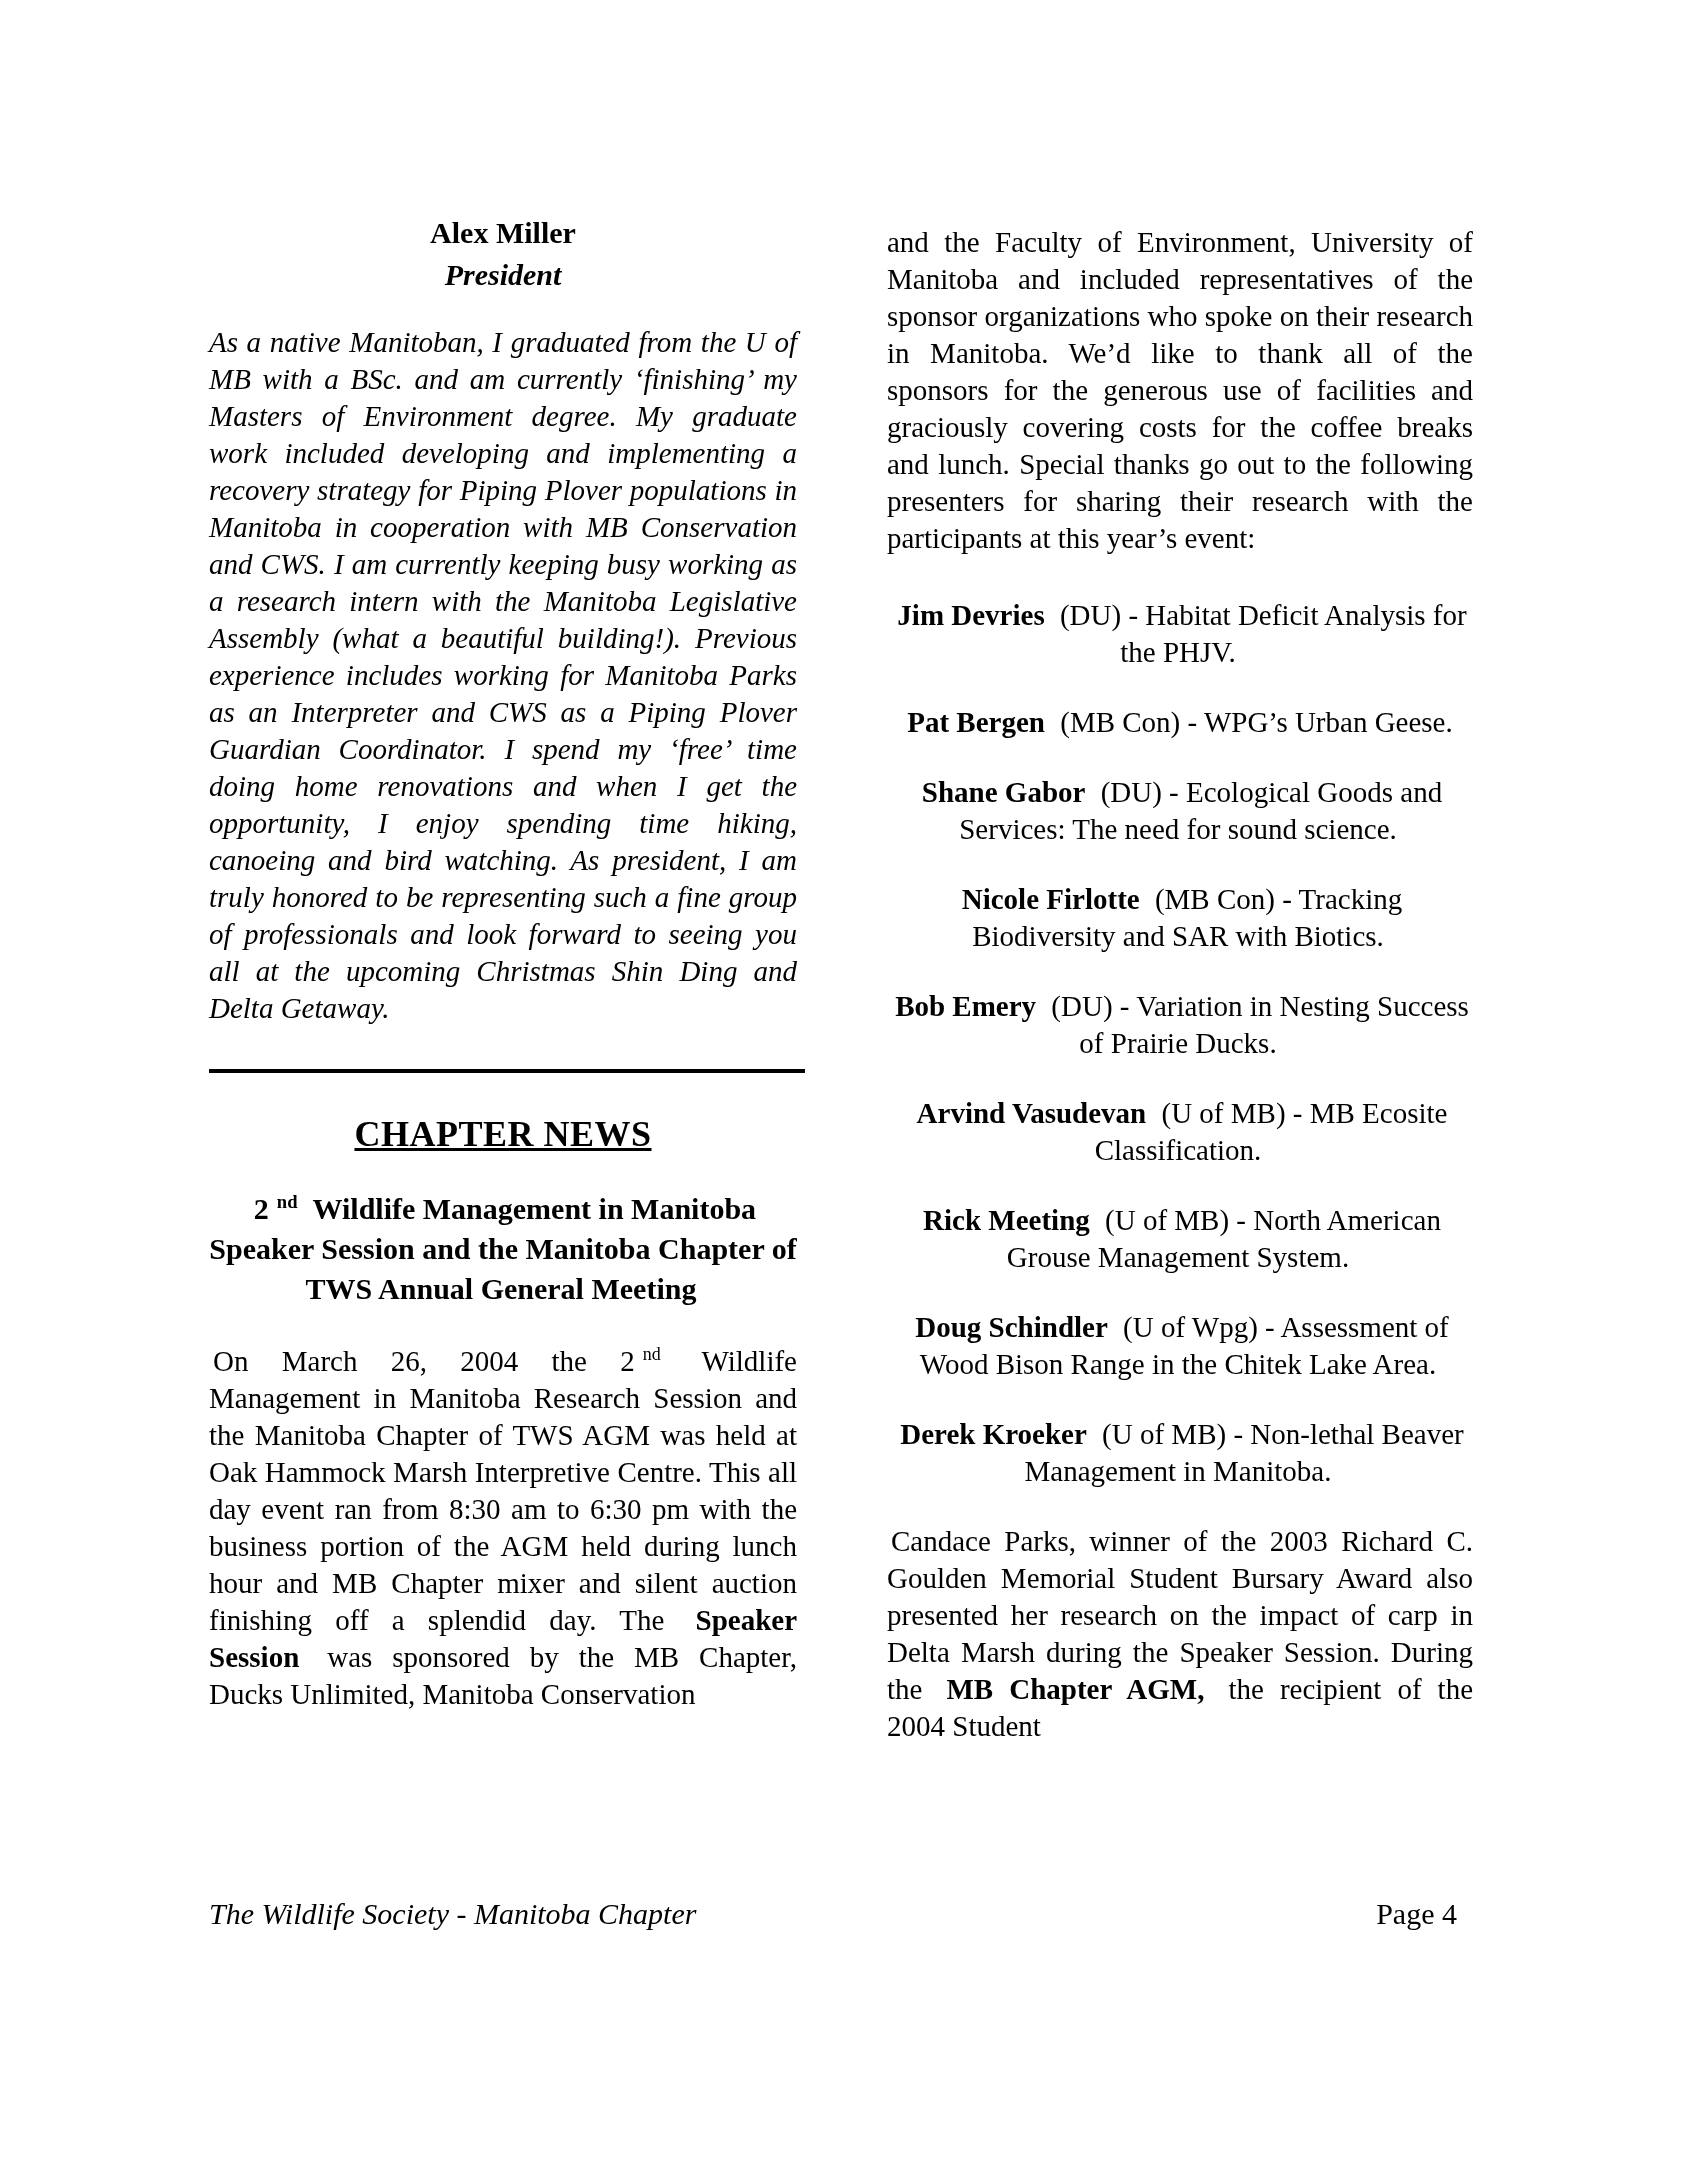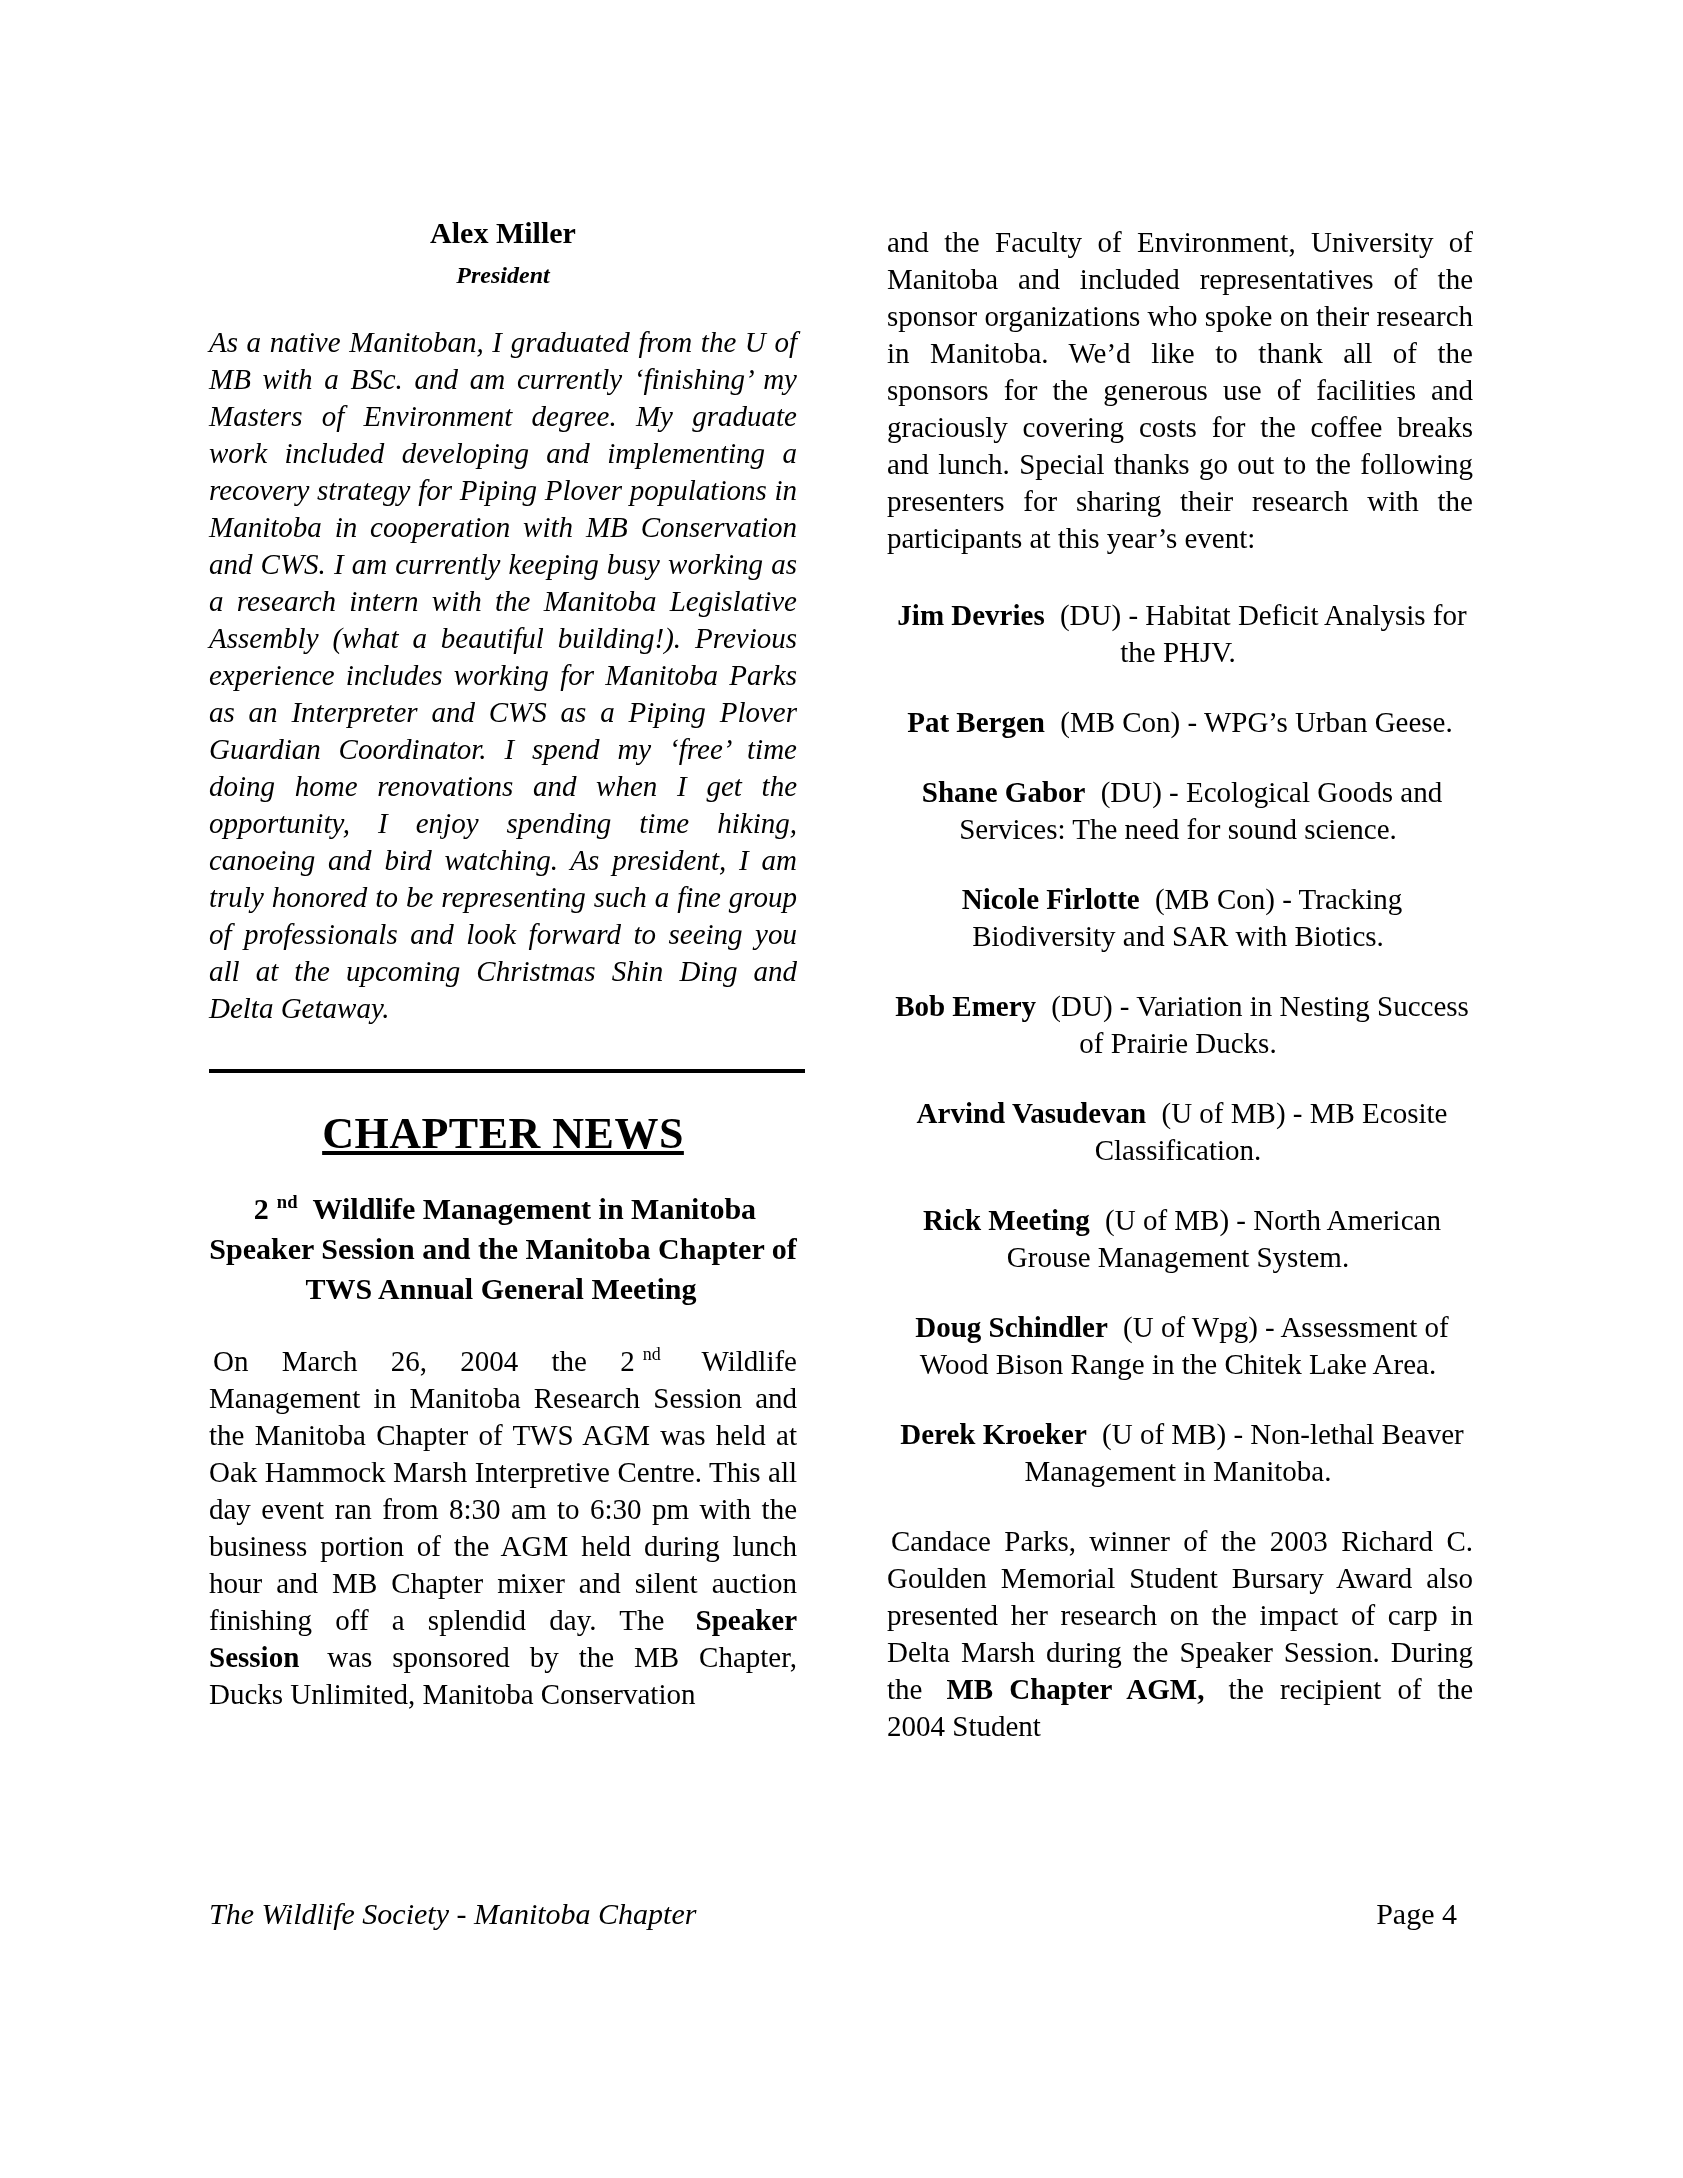--- a/index.html
+++ b/index.html
@@ -32,35 +32,35 @@
   .author-name {
     text-align: center;
     font-weight: bold;
     font-size: 30px;
     line-height: 38px;
   }
   .author-title {
     text-align: center;
     font-weight: bold;
     font-style: italic;
-    font-size: 24px;
+    font-size: 30px;
     line-height: 38px;
   }
   .bio { margin-top: 30px; font-style: italic; }
   .divider {
     margin-top: 42px;
     border: none;
     border-top: 4px solid #000000;
     width: 100%;
   }
   .chapter-news {
     margin-top: 36px;
     text-align: center;
     font-weight: bold;
-    font-size: 44px;
+    font-size: 36px;
     line-height: 50px;
     text-decoration: underline;
     letter-spacing: 0.5px;
   }
   .session-heading {
     margin-top: 30px;
     text-align: center;
     font-weight: bold;
     font-size: 30px;
     line-height: 40px;

